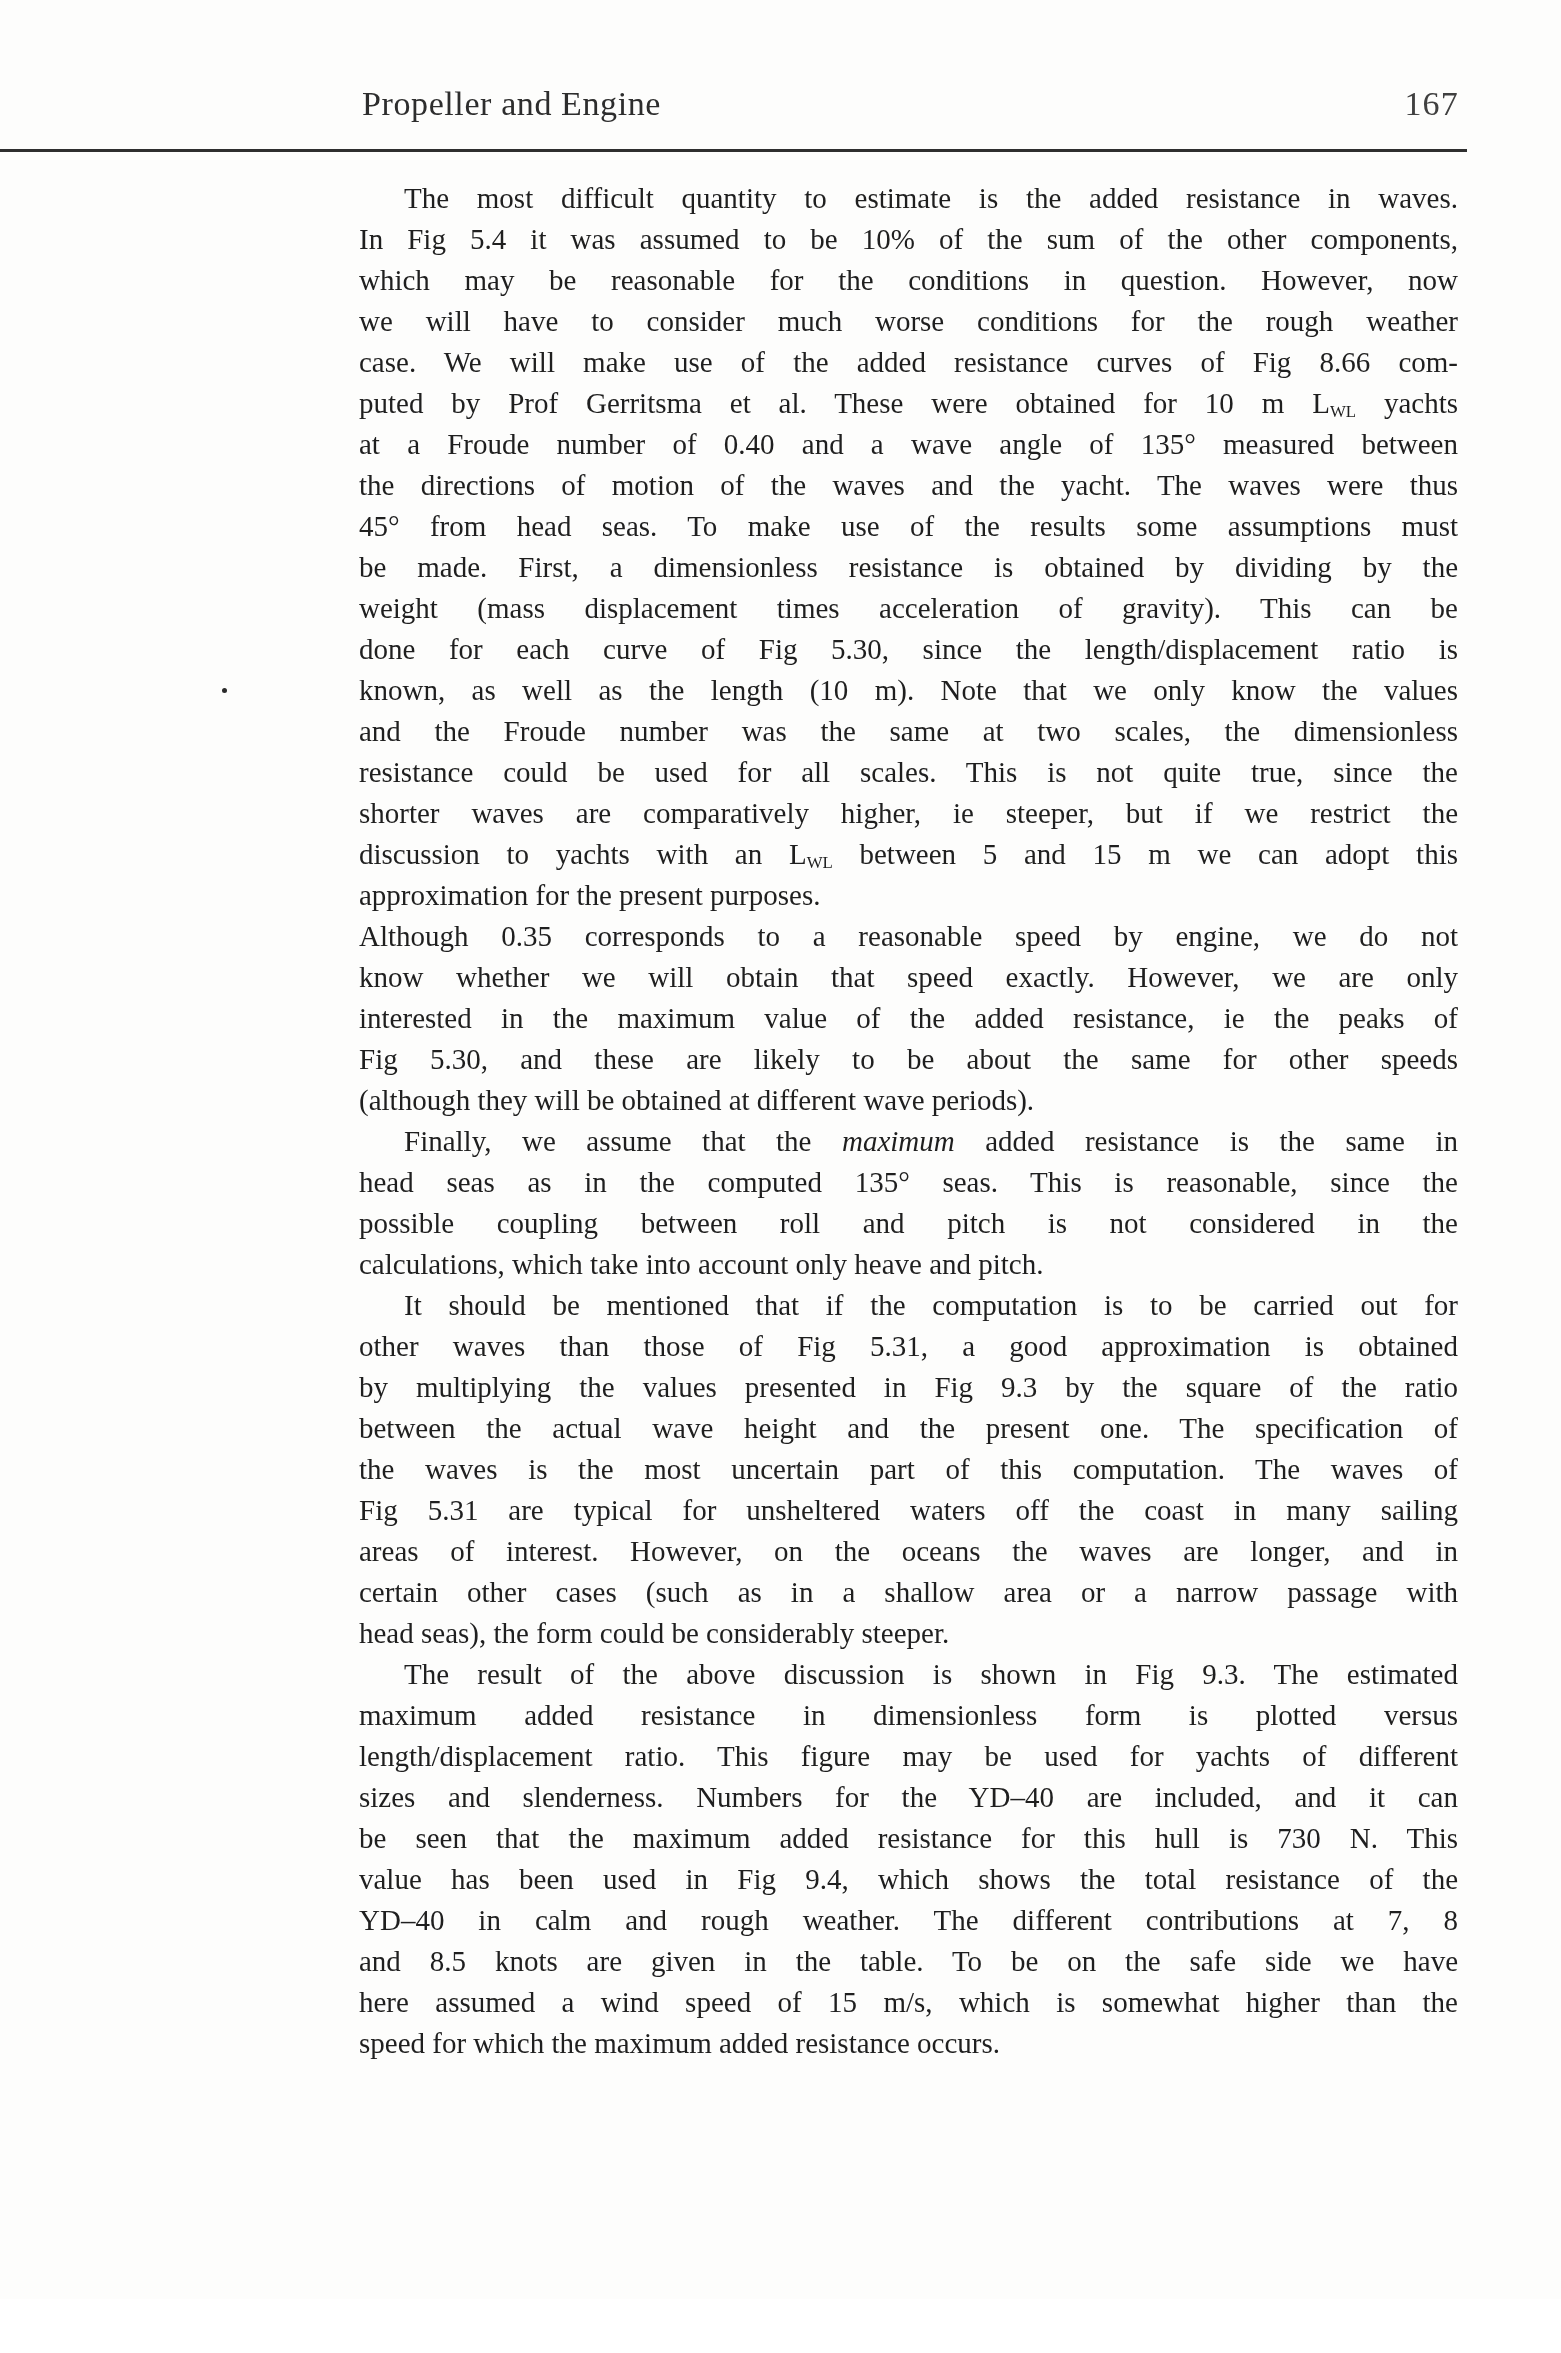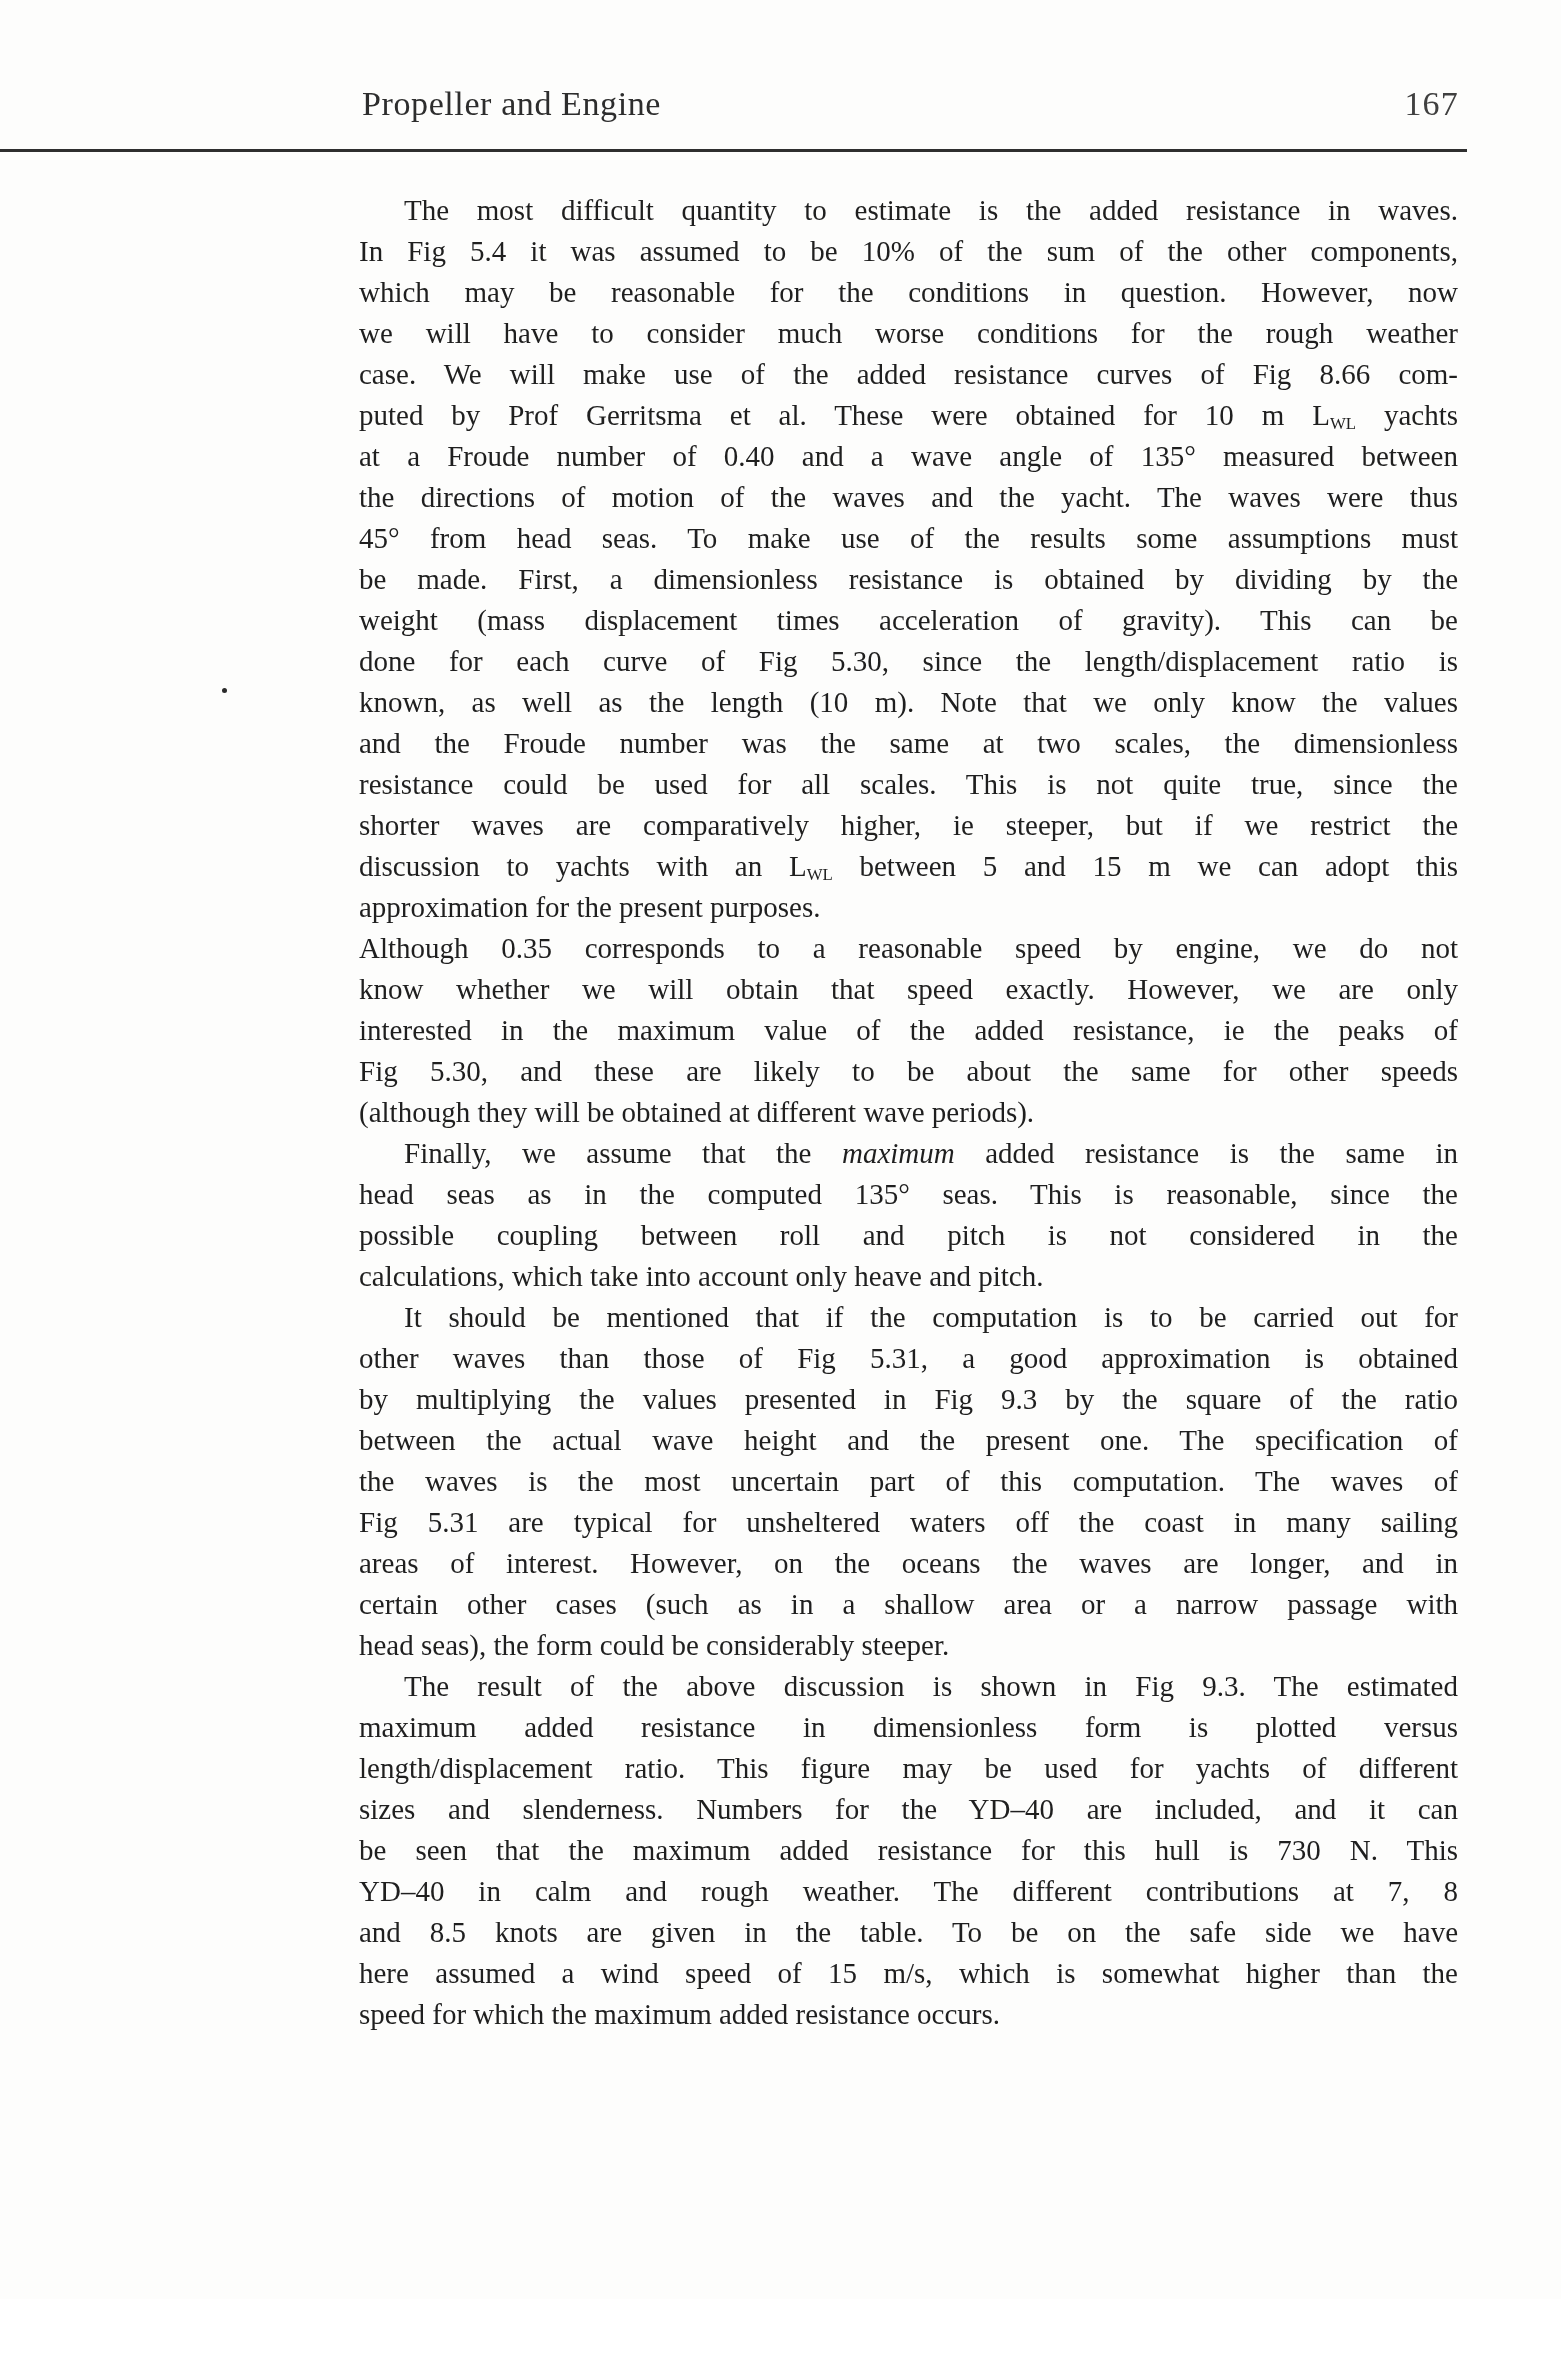--- a/index.html
+++ b/index.html
@@ -49,21 +49,20 @@
     height: 3px;
     background: #2f2f2f;
   }
   .body-text {
     position: absolute;
     left: 359px;
     top: 178px;
     width: 1099px;
     font-size: 29px;
     line-height: 41px;
-    margin-top: 12px;
   }
   .paragraph { margin: 0; }
   .line {
     text-align: justify;
     text-align-last: justify;
   }
   .line.para-end { text-align-last: left; }
   .line.indent { text-indent: 45px; }
   sub {
     font-size: 0.58em;
@@ -134,20 +133,21 @@
         <div class="line">areas of interest. However, on the oceans the waves are longer, and in</div>
         <div class="line">certain other cases (such as in a shallow area or a narrow passage with</div>
         <div class="line para-end">head seas), the form could be considerably steeper.</div>
       </div>
       <div class="paragraph">
         <div class="line indent">The result of the above discussion is shown in Fig 9.3. The estimated</div>
         <div class="line">maximum added resistance in dimensionless form is plotted versus</div>
         <div class="line">length/displacement ratio. This figure may be used for yachts of different</div>
         <div class="line">sizes and slenderness. Numbers for the YD–40 are included, and it can</div>
         <div class="line">be seen that the maximum added resistance for this hull is 730 N. This</div>
+        <div class="line">value has been used in Fig 9.4, which shows the total resistance of the</div>
         <div class="line">YD–40 in calm and rough weather. The different contributions at 7, 8</div>
         <div class="line">and 8.5 knots are given in the table. To be on the safe side we have</div>
         <div class="line">here assumed a wind speed of 15 m/s, which is somewhat higher than the</div>
         <div class="line para-end">speed for which the maximum added resistance occurs.</div>
       </div>
     </div>
 </div>
 
 
 </body></html>

